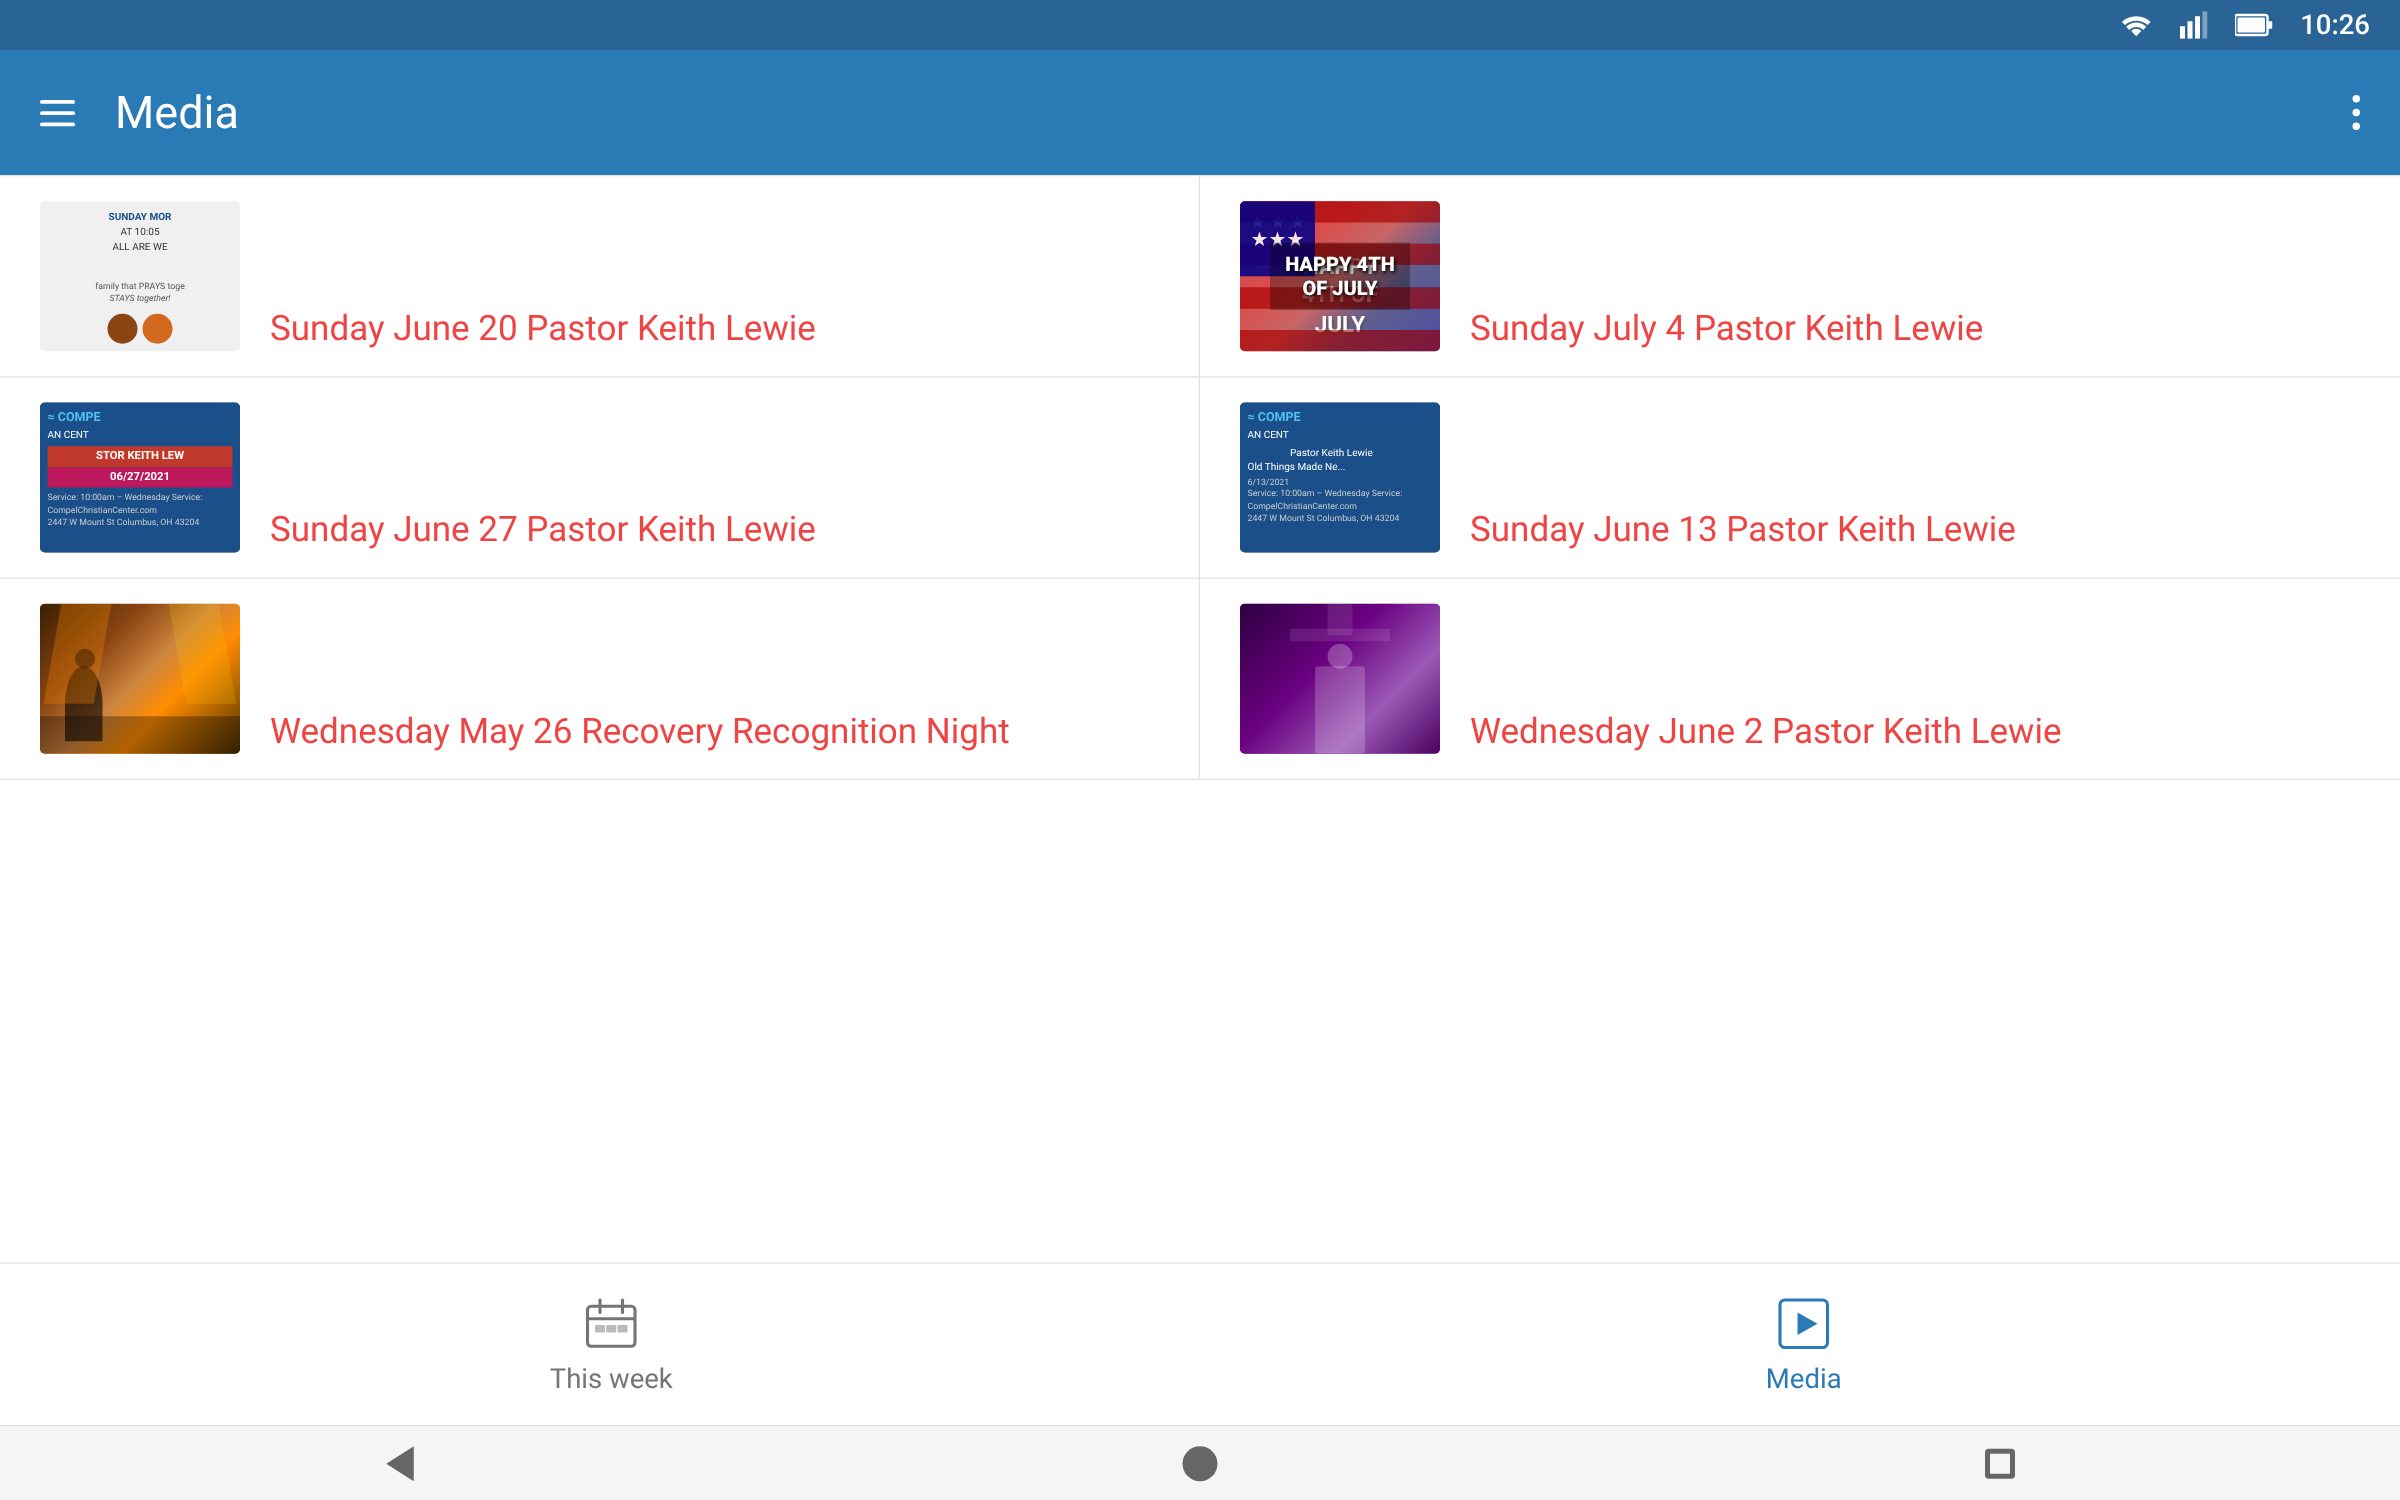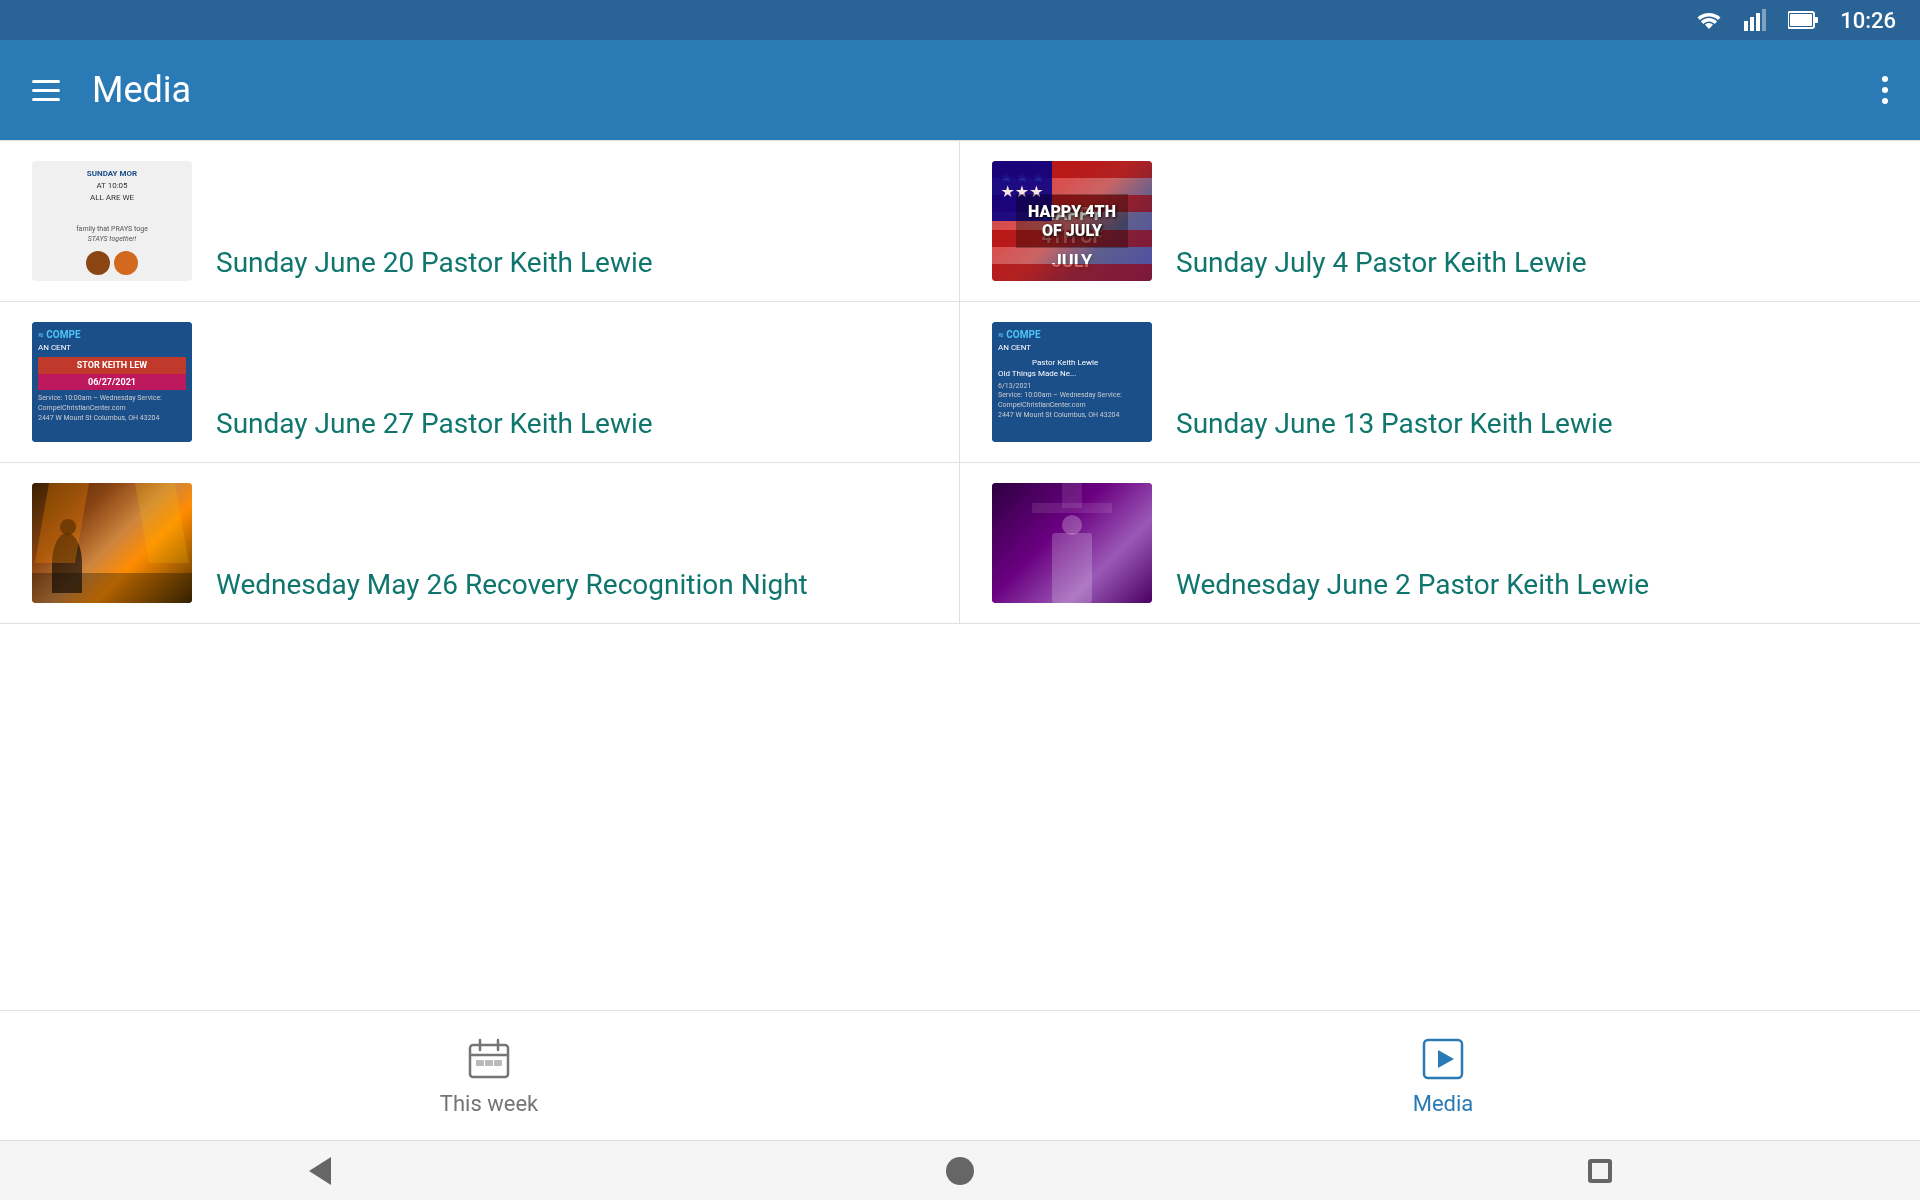--- a/index.html
+++ b/index.html
@@ -198,21 +198,21 @@
 
     
     .thumb-6 {
       background: linear-gradient(135deg, #4a0080 0%, #800080 50%, #9b59b6 100%);
       position: relative;
     }
 
     .media-label {
       font-size: 28px;
       font-weight: 400;
-      color: #0f766e;
+      color: #ef4444;
       line-height: 1.3;
     }
 
     
     .bottom-nav {
       background: white;
       border-top: 1px solid #e0e0e0;
       height: 130px;
       display: flex;
       align-items: center;

